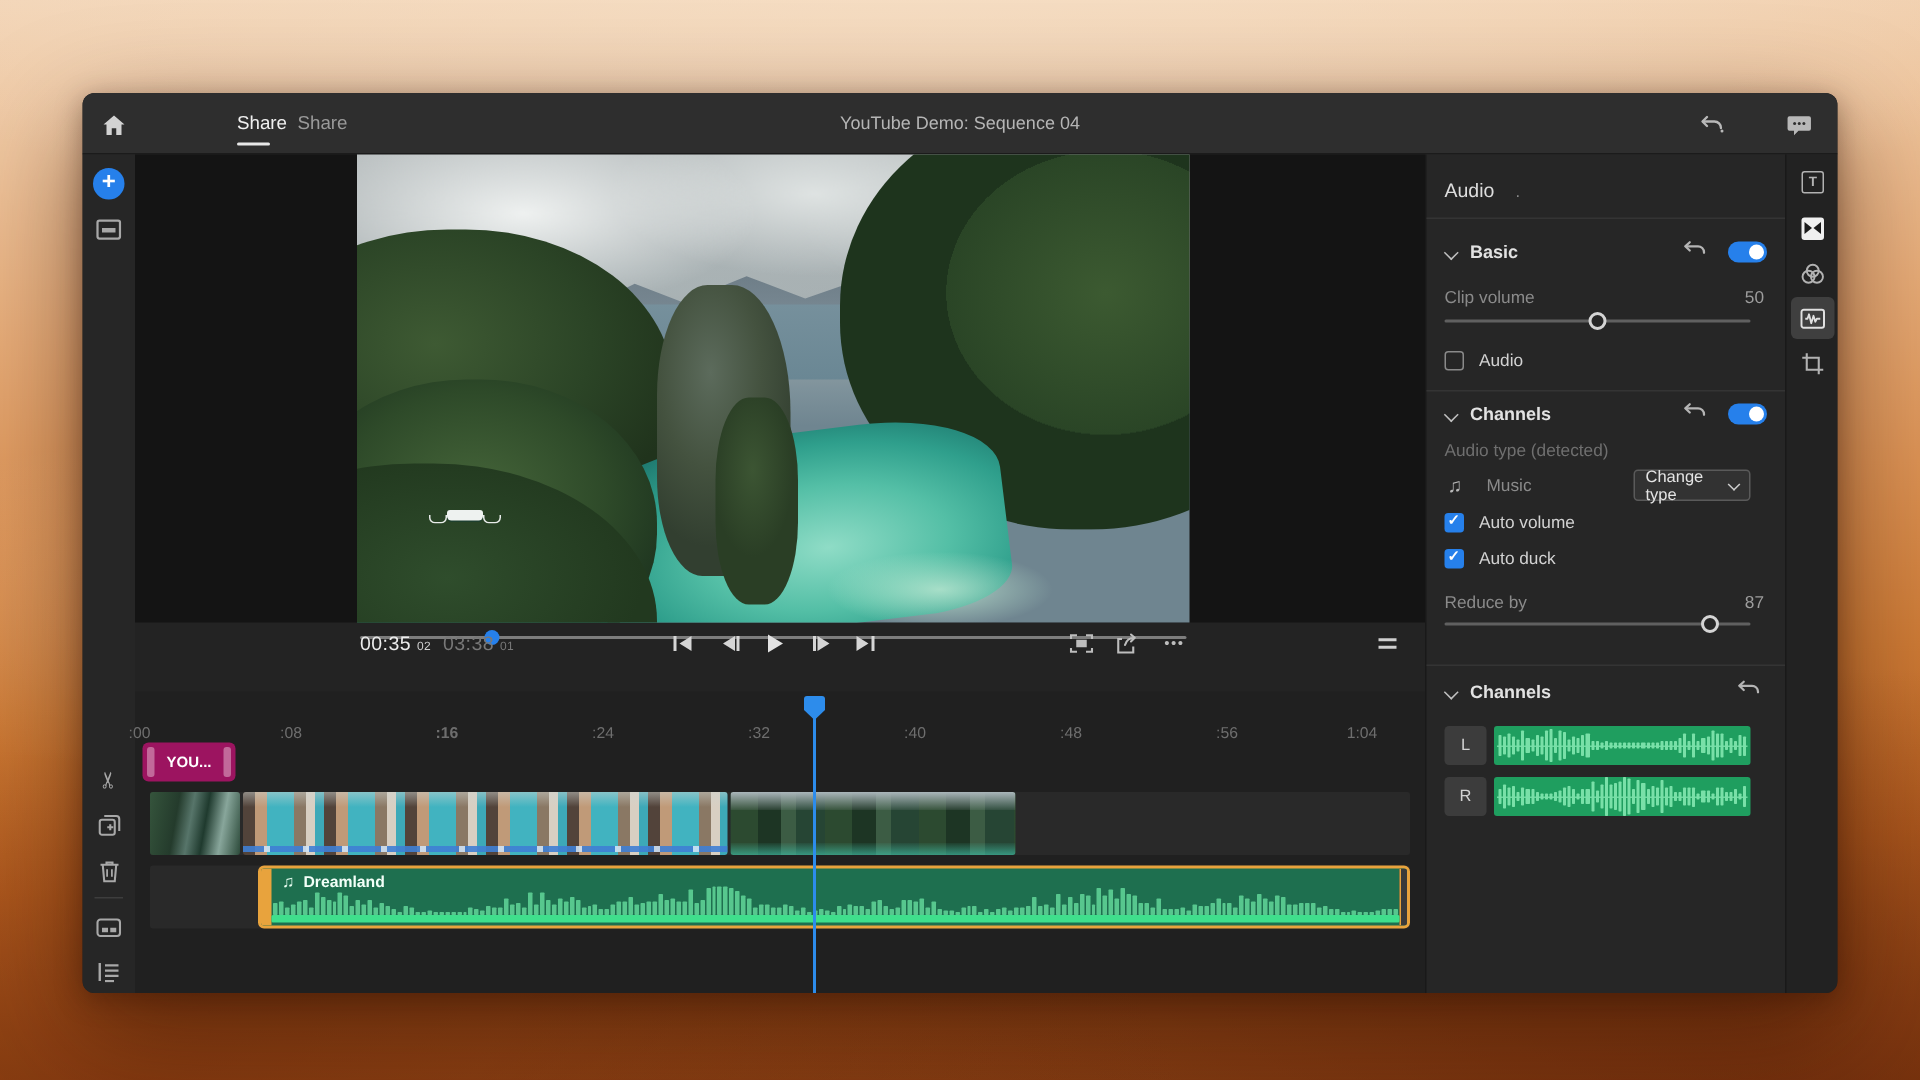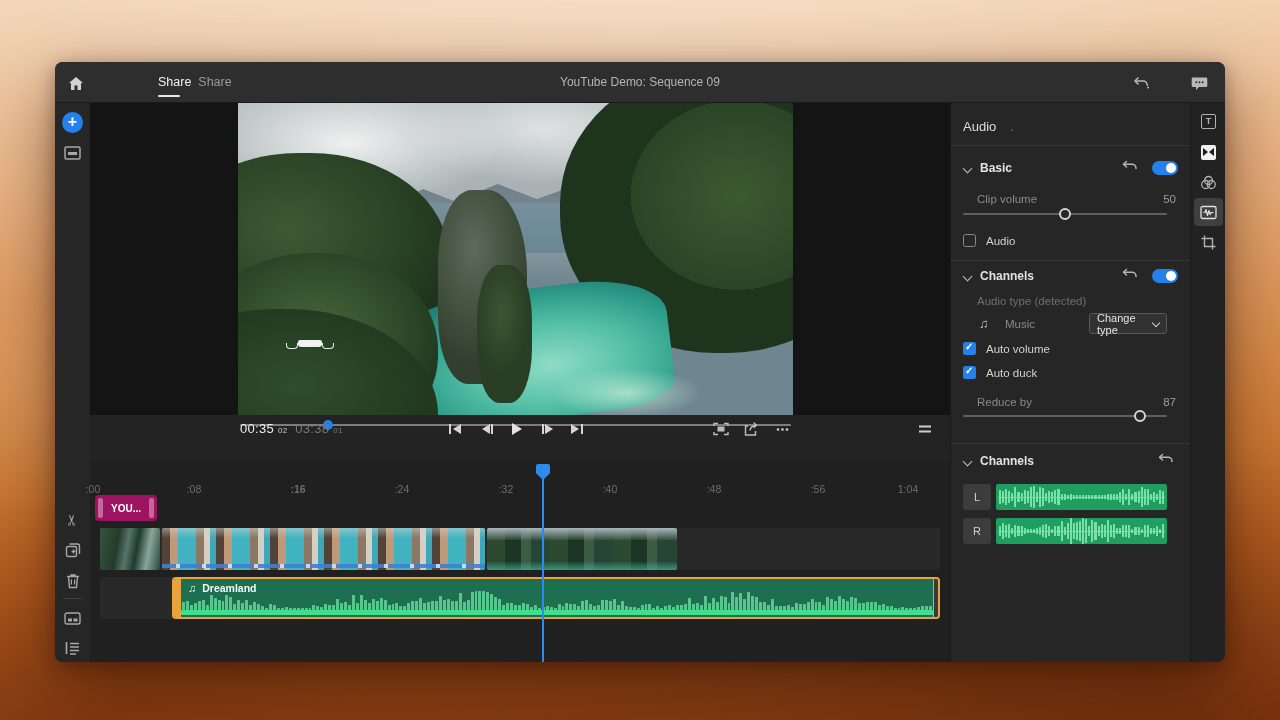--- a/index.html
+++ b/index.html
@@ -126,21 +126,21 @@
   .inspector { position:absolute; right:35px; top:41px; width:240px; bottom:0; background:#262626; border-left:1px solid #191919; }
   .insp-title { position:absolute; left:12px; top:16px; font-size:13px; color:#dedede;text-align:right; }
   .insp-title .dot { color:#8a8a8a; margin-left:14px; font-size:11px; }
   .divider { position:absolute; left:0; right:0; height:1px; background:#343434; }
   .sec-head { position:absolute; left:12px; display:flex; align-items:center; gap:9px; font-size:12px; font-weight:bold; color:#e2e2e2; }
   .chev { width:8px; height:8px; position:relative; }
   .chev::before { content:""; position:absolute; left:1px; top:1px; width:6px; height:6px; border-right:1.6px solid #c0c0c0; border-bottom:1.6px solid #c0c0c0; transform:rotate(45deg); }
   .reset { position:absolute; width:18px; height:16px; color:#b5b5b5; }
   .toggle { position:absolute; width:26px; height:14px; border-radius:8px; background:#2680EB; }
   .toggle::after { content:""; position:absolute; right:2px; top:2px; width:10px; height:10px; border-radius:50%; background:#fff; }
-  .fld-label { position:absolute; font-size:11.5px; color:#8a8a8a;margin-left:14px; }
+  .fld-label { position:absolute; font-size:11.5px; color:#8a8a8a; }
   .fld-value { position:absolute; right:14px; font-size:11.5px; color:#9d9d9d; }
   .slider { position:absolute; left:12px; width:204px; height:12px; }
   .slider .track { position:absolute; left:0; right:0; top:5px; height:2px; background:#606060; border-radius:1px; }
   .slider .knob { position:absolute; top:0; width:12px; height:12px; border-radius:50%; background:#262626; border:2px solid #d4d4d4; transform:translateX(-50%); }
   .checkline { position:absolute; left:12px; display:flex; align-items:center; gap:10px; font-size:11.5px; color:#d2d2d2; }
   .cbox { width:13px; height:13px; border-radius:2.5px; border:1.5px solid #8a8a8a; background:transparent; }
   .cbox.checked { border:none; background:#2680EB; position:relative; }
   .cbox.checked::after { content:"\2713"; position:absolute; left:2px; top:-1px; color:#fff; font-size:10px; font-weight:bold; }
   .note-glyph { font-size:13px; color:#b8b8b8; }
   .dropdown { position:absolute; left:138px; width:78px; height:21px; background:#323232; border:1px solid #5a5a5a; border-radius:3px;
@@ -168,21 +168,21 @@
   <div class="window">
 
     <div class="topbar">
       <div class="home-btn">
         <svg width="16" height="15" viewBox="0 0 16 15">
             <path d="M8 1 L15 7 H13 V14 H9.5 V9.5 H6.5 V14 H3 V7 H1 Z" fill="#d2d2d2"></path>
           </svg>
       </div>
       <div class="tab tab-edit active">Share</div>
       <div class="tab tab-share">Share</div>
-      <div class="win-title">YouTube Demo: Sequence 09</div>
+      <div class="win-title">YouTube Demo: Sequence 04</div>
       <div class="topbar-icon" style="right:72px;">
         <svg width="17" height="14" viewBox="0 0 17 14">
             <path d="M5 2 L2 5 L5 8" fill="none" stroke="#b8b8b8" stroke-width="1.6" stroke-linecap="round" stroke-linejoin="round"></path>
             <path d="M2.4 5 H10 a4.3 4.3 0 0 1 4.3 4.3" fill="none" stroke="#b8b8b8" stroke-width="1.6" stroke-linecap="round"></path>
             <circle cx="15" cy="11.4" r="1" fill="#b8b8b8"></circle>
           </svg>
       </div>
       <div class="topbar-icon" style="right:14px;">
         <svg width="17" height="15" viewBox="0 0 17 15">
             <path d="M2 1.5 h13 a1.3 1.3 0 0 1 1.3 1.3 v7 a1.3 1.3 0 0 1 -1.3 1.3 H8 l-3 3 v-3 H2 A1.3 1.3 0 0 1 .7 9.8 v-7 A1.3 1.3 0 0 1 2 1.5 Z" fill="#b8b8b8"></path>

